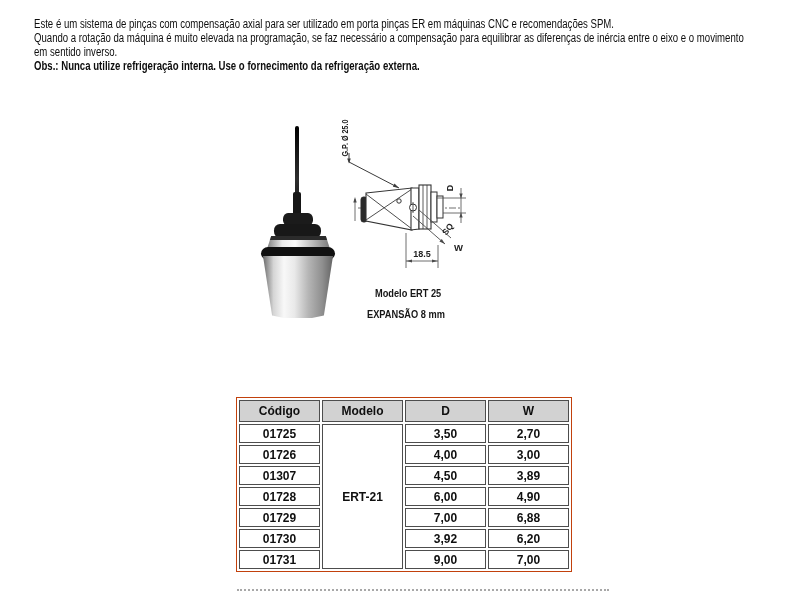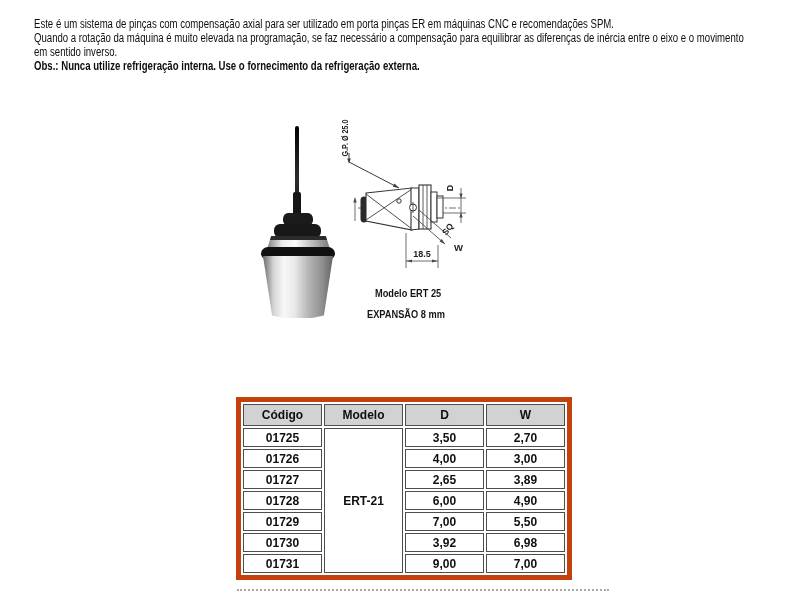--- a/index.html
+++ b/index.html
@@ -33,21 +33,21 @@
   .drawing{position:absolute;left:335px;top:112px;width:140px;height:165px;}
   .drawing text{font-family:"Liberation Sans",sans-serif;font-weight:bold;fill:#222;}
 
   .caption{position:absolute;font-size:11px;font-weight:bold;color:#161616;
            white-space:nowrap;transform:scaleX(0.84);transform-origin:0 0;}
   .cap-model{left:375px;top:287px;}
   .cap-exp{left:367px;top:308px;}
 
   
   .spec-table{position:absolute;left:236px;top:397px;border-collapse:separate;border-spacing:2px;
-              border:5px solid #c2410c;background:#fff;table-layout:fixed;width:336px;}
+              border:1px solid #c2410c;background:#fff;table-layout:fixed;width:336px;}
   .spec-table th,.spec-table td{border:1px solid #4d4d4d;text-align:center;vertical-align:middle;
               padding:0;font-size:12px;color:#0f0f0f;overflow:hidden;}
   .spec-table th{background:#d2d2d2;height:20px;font-weight:bold;}
   .spec-table td{height:17px;font-weight:bold;background:#fff;}
 
   .dotted-rule{position:absolute;left:237px;top:589px;width:372px;height:0;
                border-top:2px dotted #a8a8a8;}
 </style>
 </head>
 <body>
@@ -146,38 +146,38 @@
         <td rowspan="7">ERT-21</td>
         <td>3,50</td>
         <td>2,70</td>
       </tr>
       <tr>
         <td>01726</td>
         <td>4,00</td>
         <td>3,00</td>
       </tr>
       <tr>
-        <td>01727</td>
-        <td>2,65</td>
+        <td>01307</td>
+        <td>4,50</td>
         <td>3,89</td>
       </tr>
       <tr>
         <td>01728</td>
         <td>6,00</td>
         <td>4,90</td>
       </tr>
       <tr>
         <td>01729</td>
         <td>7,00</td>
-        <td>5,50</td>
+        <td>6,88</td>
       </tr>
       <tr>
         <td>01730</td>
         <td>3,92</td>
-        <td>6,98</td>
+        <td>6,20</td>
       </tr>
       <tr>
         <td>01731</td>
         <td>9,00</td>
         <td>7,00</td>
       </tr>
     </tbody>
   </table>
 
   <div class="dotted-rule"></div>

